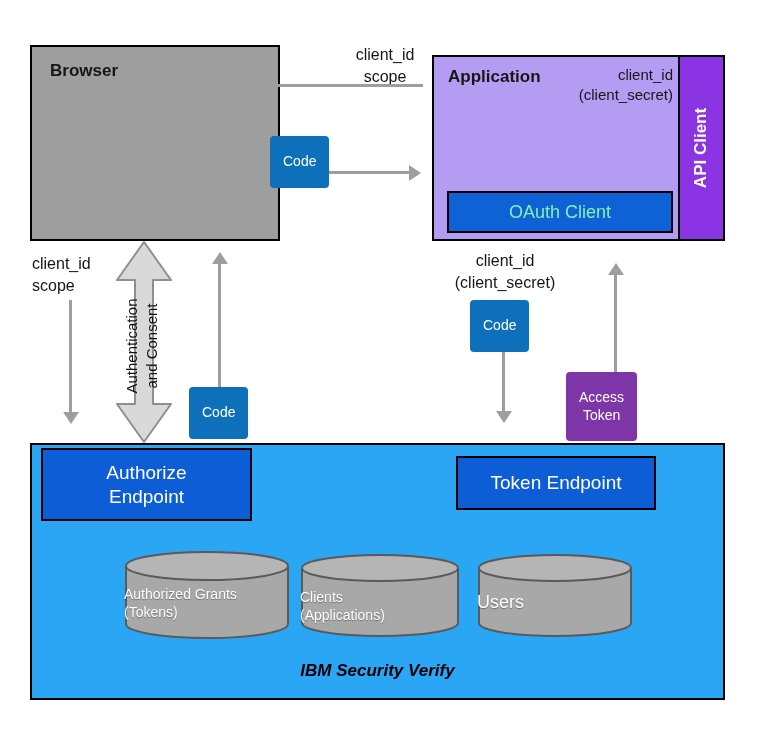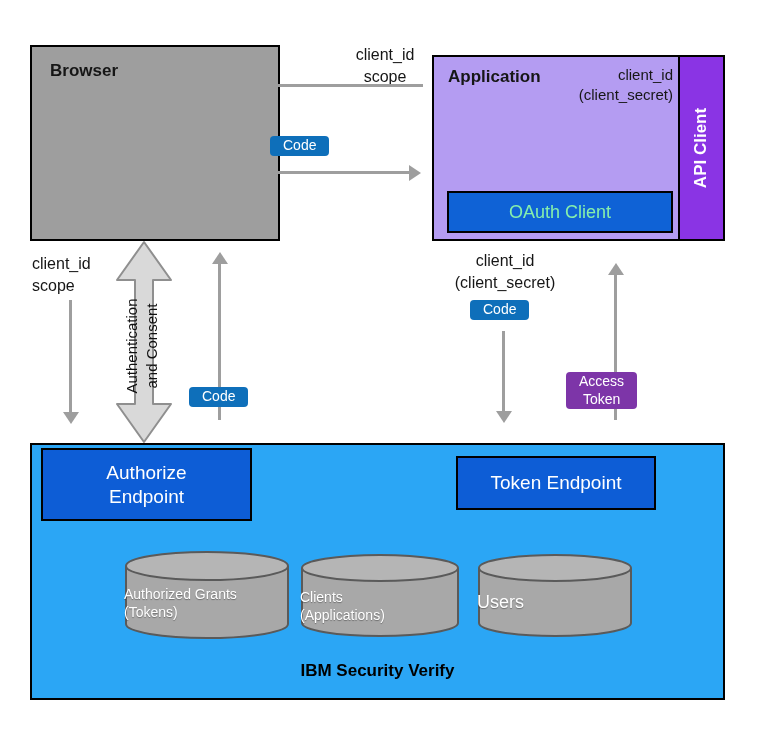--- a/index.html
+++ b/index.html
@@ -25,21 +25,21 @@
     display:flex; align-items:center; justify-content:center; }
   #api-client span { transform:rotate(-90deg); white-space:nowrap; color:#fff; font-weight:bold; font-size:17px; }
 
   
   .label { position:absolute; font-size:16px; line-height:1.35; color:#161616; }
   #lbl-top { left:330px; top:44px; width:110px; text-align:center; }
   #lbl-left { left:32px; top:253px; width:100px; text-align:left; }
   #lbl-mid { left:430px; top:250px; width:150px; text-align:center; }
 
   
-  .badge { position:absolute; color:#fff; font-size:14px; line-height:1.25; padding:1px 13px;
+  .badge { position:absolute; color:#fff; font-size:14px; line-height:1.25; padding:17px 13px;
     border-radius:4px; text-align:center; white-space:pre-line; z-index:5; }
   .badge.blue { background:var(--badge-blue); }
   .badge.purple { background:var(--badge-purple); }
   #badge-code-1 { left:270px; top:136px; }
   #badge-code-2 { left:189px; top:387px; }
   #badge-code-3 { left:470px; top:300px; }
   #badge-access { left:566px; top:372px; }
 
   
   .arrow { position:absolute; background:var(--arrow-gray); z-index:1; }
@@ -78,21 +78,21 @@
   .cylinder { position:absolute; }
   .cylinder .cyl-label { position:absolute; left:0; right:0; top:36px; 
     color:#fff; font-size:14px; line-height:1.25; white-space:pre-line;
     text-shadow:0 1px 1px rgba(0,0,0,0.35); }
   #cyl-1 { left:92px; top:105px; width:166px; height:90px; }
   #cyl-2 { left:268px; top:108px; width:160px; height:85px; }
   #cyl-3 { left:445px; top:108px; width:156px; height:85px; }
   #cyl-3 .cyl-label { font-size:18px; top:38px; }
 
   #verify-title { position:absolute; left:0; right:0; top:216px; text-align:center;
-    font-weight:bold; font-size:17px; color:#000; }
+    font-weight:bold; font-size:17px; color:#000;font-style:italic; }
 </style>
 </head>
 <body>
 
 <div id="canvas">
 
   <div id="browser" class="box">
     <div class="title">Browser</div>
   </div>
 

